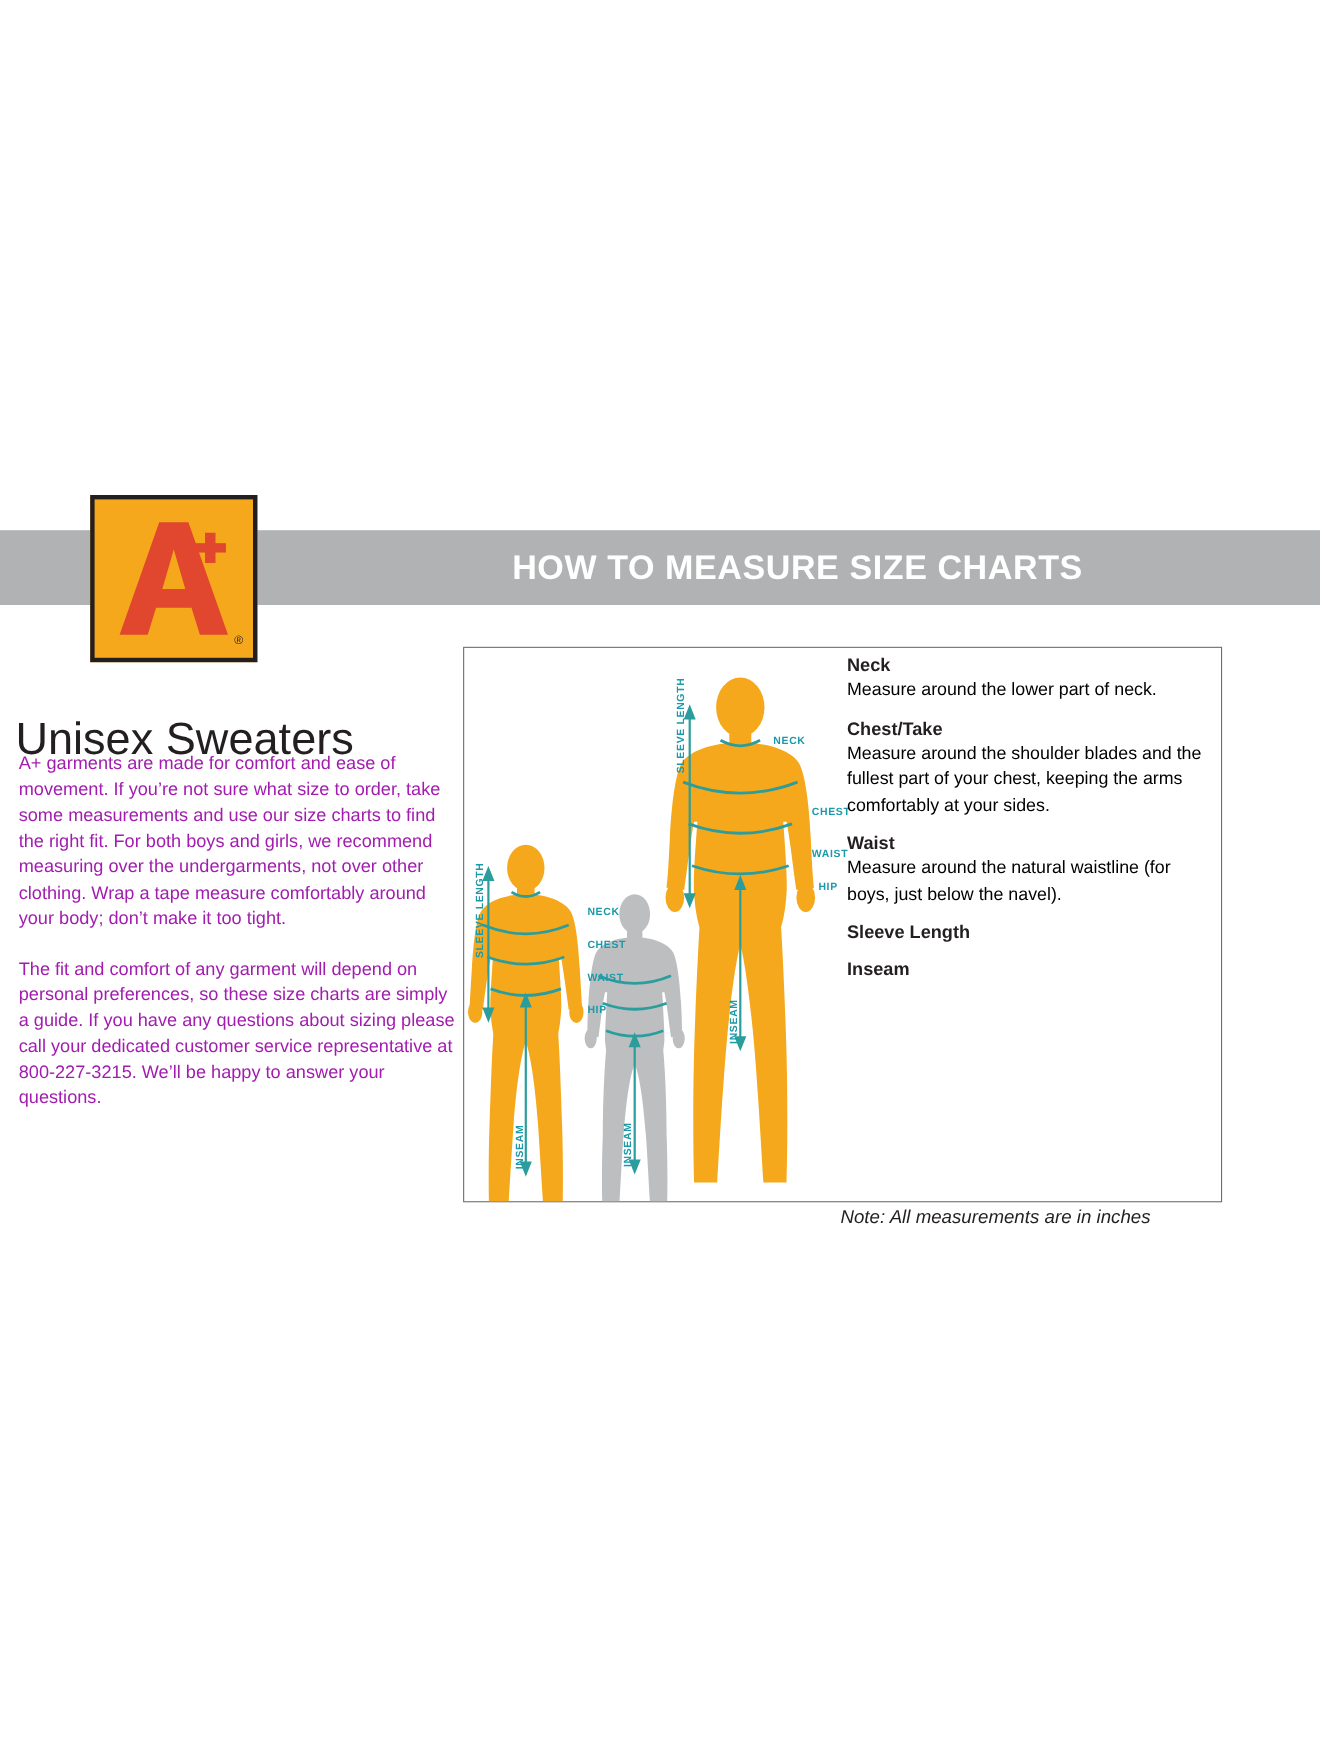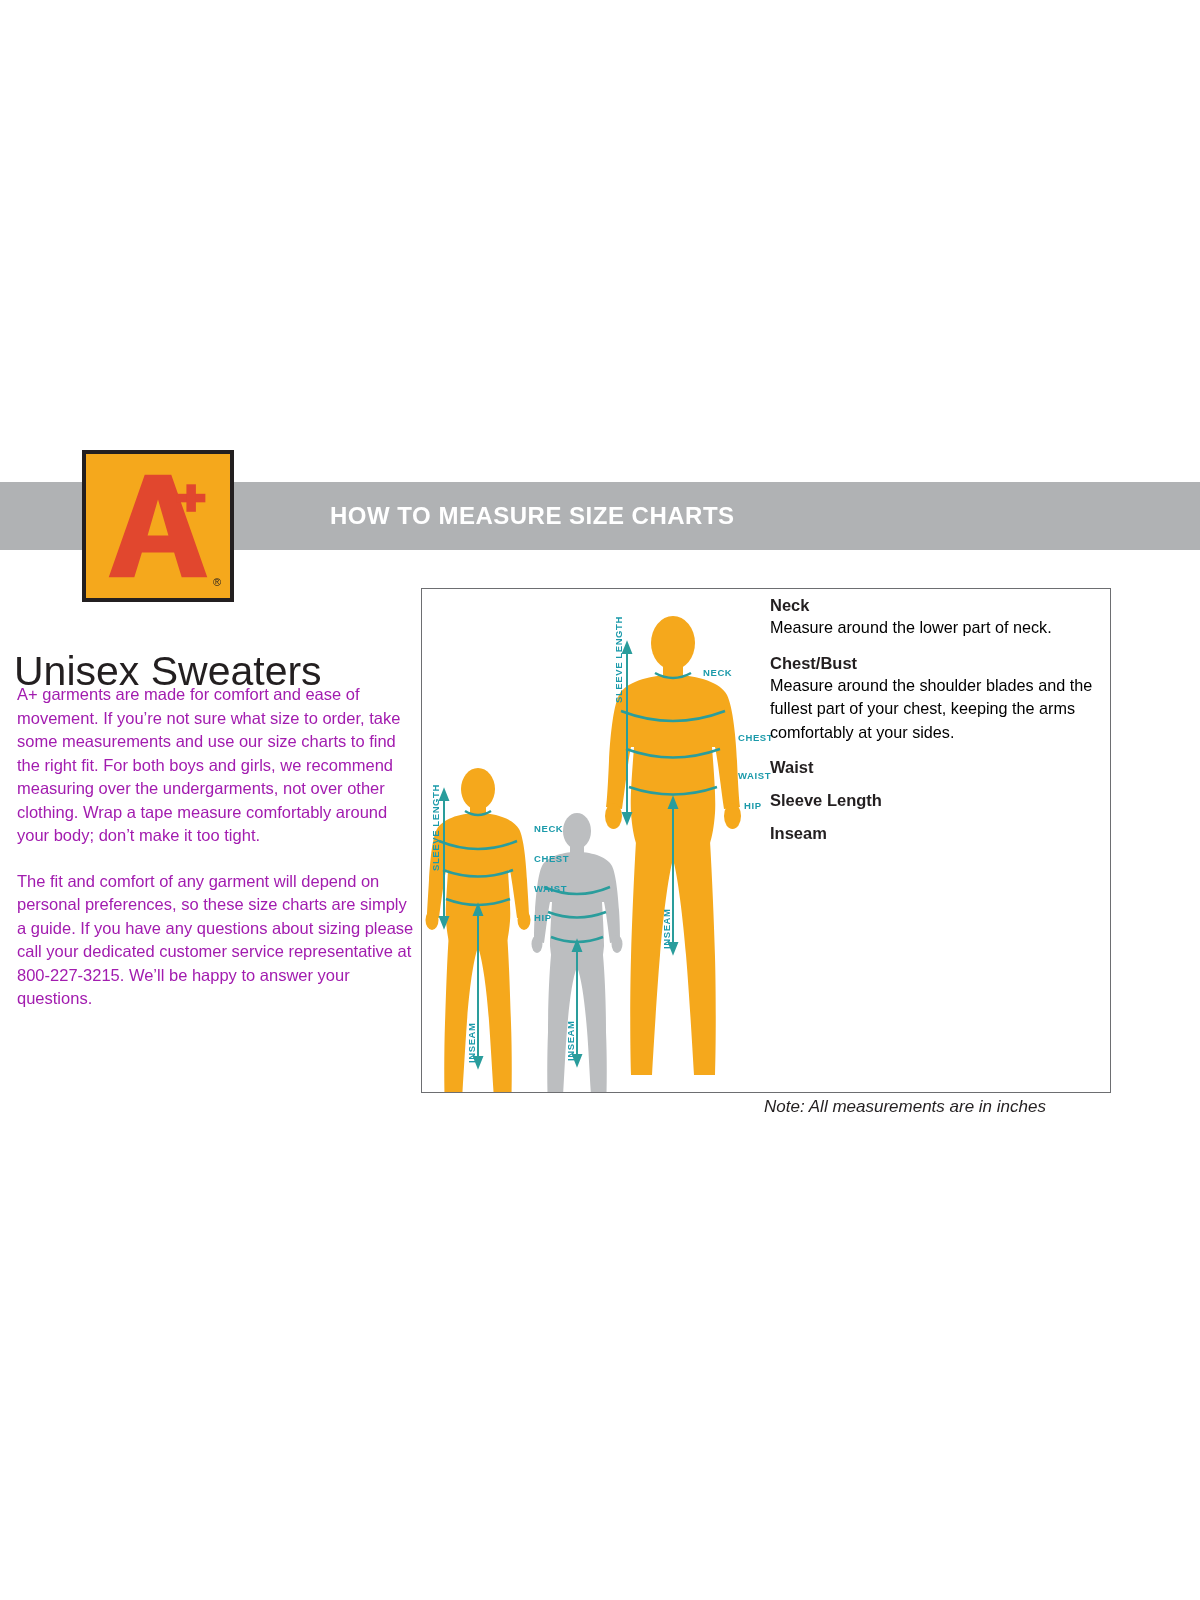--- a/index.html
+++ b/index.html
@@ -25,23 +25,23 @@
     height: 68px;
     background: #b0b2b4;
   }
   .header-title {
     position: absolute;
     left: 330px;
     top: 482px;
     width: 790px;
     height: 68px;
     line-height: 68px;
-    text-align: left;
+    text-align: center;
     color: #ffffff;
-    font-size: 24px;
+    font-size: 31px;
     font-weight: bold;
     letter-spacing: 0.5px;
     font-family: "Liberation Sans", sans-serif;
   }
 
   
   .logo {
     position: absolute;
     left: 82px;
     top: 450px;
@@ -341,25 +341,26 @@
     <text x="152" y="472" transform="rotate(-90 152 472)">INSEAM</text>
   </g>
 </svg>
 
 <div class="defs">
   <div class="def-block">
     <div class="def-term">Neck</div>
     <div class="def-desc">Measure around the lower part of neck.</div>
   </div>
   <div class="def-block">
-    <div class="def-term">Chest/Bust</div>
+    <div class="def-term">Chest/Take</div>
     <div class="def-desc">Measure around the shoulder blades and the fullest part of your chest, keeping the arms comfortably at your sides.</div>
   </div>
   <div class="def-block">
     <div class="def-term">Waist</div>
+    <div class="def-desc">Measure around the natural waistline (for boys, just below the navel).</div>
   </div>
   <div class="def-block">
     <div class="def-term">Sleeve Length</div>
   </div>
   <div class="def-block">
     <div class="def-term">Inseam</div>
   </div>
 </div>
 
 <div class="note">Note: All measurements are in inches</div>

